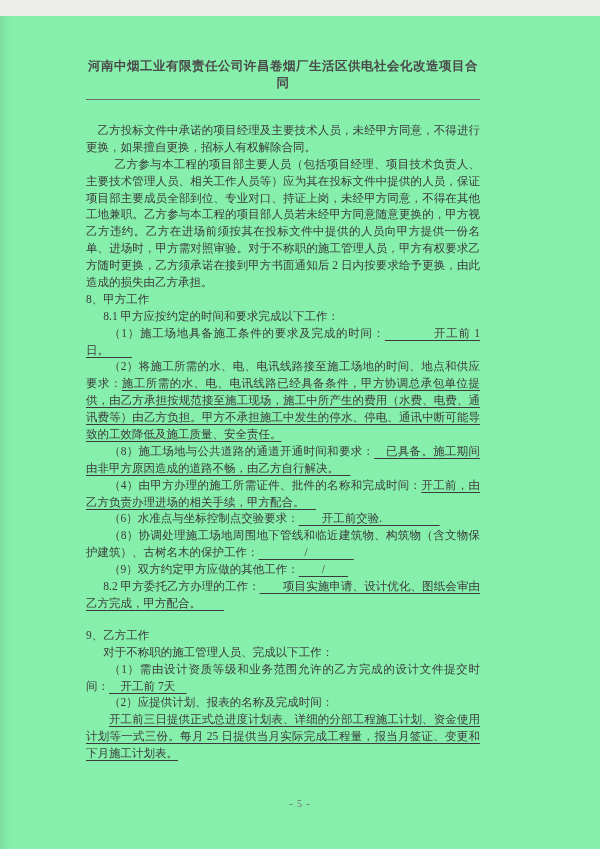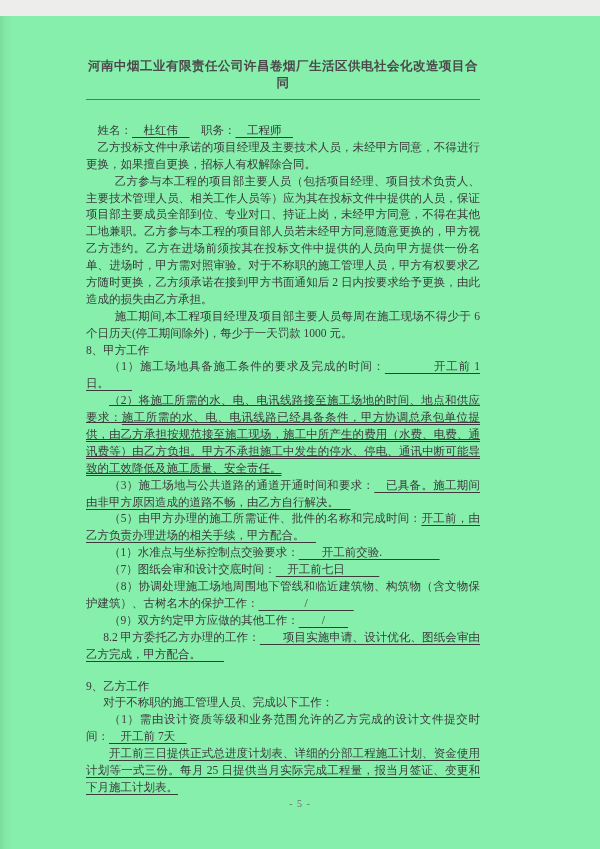--- a/index.html
+++ b/index.html
@@ -58,35 +58,34 @@
   }
 </style>
 </head>
 <body>
 
 <div class="page">
   <div class="doc-header">
     <span>河南中烟工业有限责任公司许昌卷烟厂生活区供电社会化改造项目合同</span>
   </div>
   <div class="doc-body">
-      <p class="para" style="text-indent: 1em;"><span class="plain">姓名：</span><span class="fill">　杜红伟　</span><span class="plain">　职务：</span><span class="fill">　工程师　</span></p>
       <p class="para" style="text-indent: 1em;"><span class="plain">乙方投标文件中承诺的项目经理及主要技术人员，未经甲方同意，不得进行更换，如果擅自更换，招标人有权解除合同。</span></p>
       <p class="para" style="text-indent: 2.5em;"><span class="plain">乙方参与本工程的项目部主要人员（包括项目经理、项目技术负责人、主要技术管理人员、相关工作人员等）应为其在投标文件中提供的人员，保证项目部主要成员全部到位、专业对口、持证上岗，未经甲方同意，不得在其他工地兼职。乙方参与本工程的项目部人员若未经甲方同意随意更换的，甲方视乙方违约。乙方在进场前须按其在投标文件中提供的人员向甲方提供一份名单、进场时，甲方需对照审验。对于不称职的施工管理人员，甲方有权要求乙方随时更换，乙方须承诺在接到甲方书面通知后 2 日内按要求给予更换，由此造成的损失由乙方承担。</span></p>
-      <p class="para" style="text-indent: 2.5em;"><span class="plain">施工期间,本工程项目经理及项目部主要人员每周在施工现场不得少于 6 个日历天(停工期间除外)，每少于一天罚款 1000 元。</span></p>
       <p class="para" style="text-indent: 0em;"><span class="plain">8、甲方工作</span></p>
+      <p class="para" style="text-indent: 1.5em;"><span class="plain">8.1 甲方应按约定的时间和要求完成以下工作：</span></p>
       <p class="para" style="text-indent: 2em;"><span class="plain">（1）施工场地具备施工条件的要求及完成的时间：</span><span class="fill">　　　　开工前 1 日。　　</span></p>
-      <p class="para" style="text-indent: 2em; text-decoration: underline;"><span class="plain">（2）将施工所需的水、电、电讯线路接至施工场地的时间、地点和供应要求：</span><span class="fill">施工所需的水、电、电讯线路已经具备条件，甲方协调总承包单位提供，由乙方承担按规范接至施工现场，施工中所产生的费用（水费、电费、通讯费等）由乙方负担。甲方不承担施工中发生的停水、停电、通讯中断可能导致的工效降低及施工质量、安全责任。</span></p>
-      <p class="para" style="text-indent: 2em;"><span class="plain">（3）施工场地与公共道路的通道开通时间和要求：</span><span class="fill">　已具备。施工期间由非甲方原因造成的道路不畅，由乙方自行解决。　</span></p>
-      <p class="para" style="text-indent: 2em;"><span class="plain">（5）由甲方办理的施工所需证件、批件的名称和完成时间：</span><span class="fill">开工前，由乙方负责办理进场的相关手续，甲方配合。　</span></p>
-      <p class="para" style="text-indent: 2em;"><span class="plain">（1）水准点与坐标控制点交验要求：</span><span class="fill">　　开工前交验.　　　　　</span></p>
-      <p class="para" style="text-indent: 2em;"><span class="plain">（7）图纸会审和设计交底时间：</span><span class="fill">　开工前七日　　　</span></p>
+      <p class="para" style="text-indent: 2em;"><span class="plain">（2）将施工所需的水、电、电讯线路接至施工场地的时间、地点和供应要求：</span><span class="fill">施工所需的水、电、电讯线路已经具备条件，甲方协调总承包单位提供，由乙方承担按规范接至施工现场，施工中所产生的费用（水费、电费、通讯费等）由乙方负担。甲方不承担施工中发生的停水、停电、通讯中断可能导致的工效降低及施工质量、安全责任。</span></p>
+      <p class="para" style="text-indent: 2em;"><span class="plain">（8）施工场地与公共道路的通道开通时间和要求：</span><span class="fill">　已具备。施工期间由非甲方原因造成的道路不畅，由乙方自行解决。　</span></p>
+      <p class="para" style="text-indent: 2em;"><span class="plain">（4）由甲方办理的施工所需证件、批件的名称和完成时间：</span><span class="fill">开工前，由乙方负责办理进场的相关手续，甲方配合。　</span></p>
+      <p class="para" style="text-indent: 2em;"><span class="plain">（6）水准点与坐标控制点交验要求：</span><span class="fill">　　开工前交验.　　　　　</span></p>
       <p class="para" style="text-indent: 2em;"><span class="plain">（8）协调处理施工场地周围地下管线和临近建筑物、构筑物（含文物保护建筑）、古树名木的保护工作：</span><span class="fill">　　　　/　　　　</span></p>
       <p class="para" style="text-indent: 2em;"><span class="plain">（9）双方约定甲方应做的其他工作：</span><span class="fill">　　/　　</span></p>
       <p class="para" style="text-indent: 1.5em;"><span class="plain">8.2 甲方委托乙方办理的工作：</span><span class="fill">　　项目实施申请、设计优化、图纸会审由乙方完成，甲方配合。　　</span></p>
       <p class="para gap-before" style="text-indent: 0em;"><span class="plain">9、乙方工作</span></p>
       <p class="para" style="text-indent: 1.5em;"><span class="plain">对于不称职的施工管理人员、完成以下工作：</span></p>
       <p class="para" style="text-indent: 2em;"><span class="plain">（1）需由设计资质等级和业务范围允许的乙方完成的设计文件提交时间：</span><span class="fill">　开工前 7天　</span></p>
+      <p class="para" style="text-indent: 2em;"><span class="plain">（2）应提供计划、报表的名称及完成时间：</span></p>
       <p class="para" style="text-indent: 2em;"><span class="fill">开工前三日提供正式总进度计划表、详细的分部工程施工计划、资金使用计划等一式三份。每月 25 日提供当月实际完成工程量，报当月签证、变更和下月施工计划表。</span></p>
     </div>
   <div class="doc-footer">
     <span>- 5 -</span>
   </div>
 </div>
 
 </body></html>

